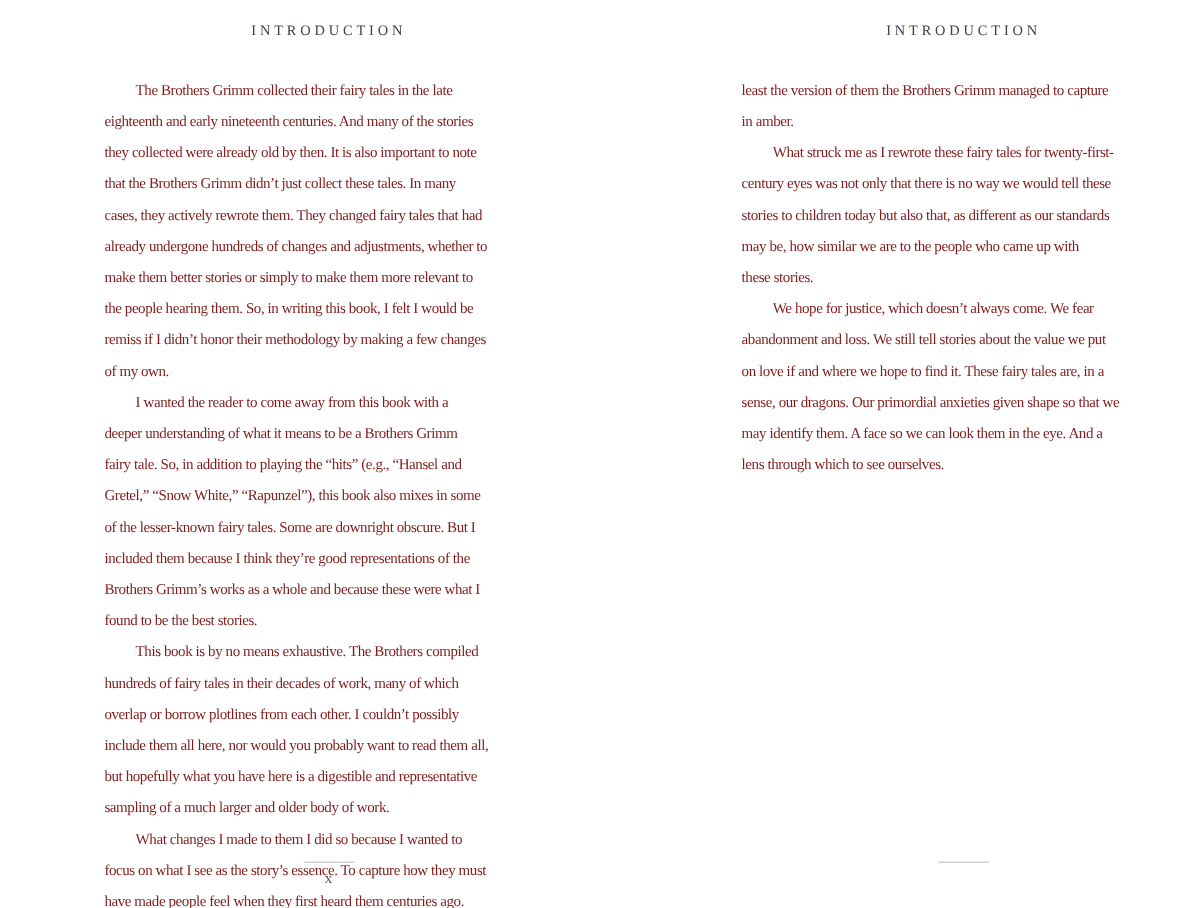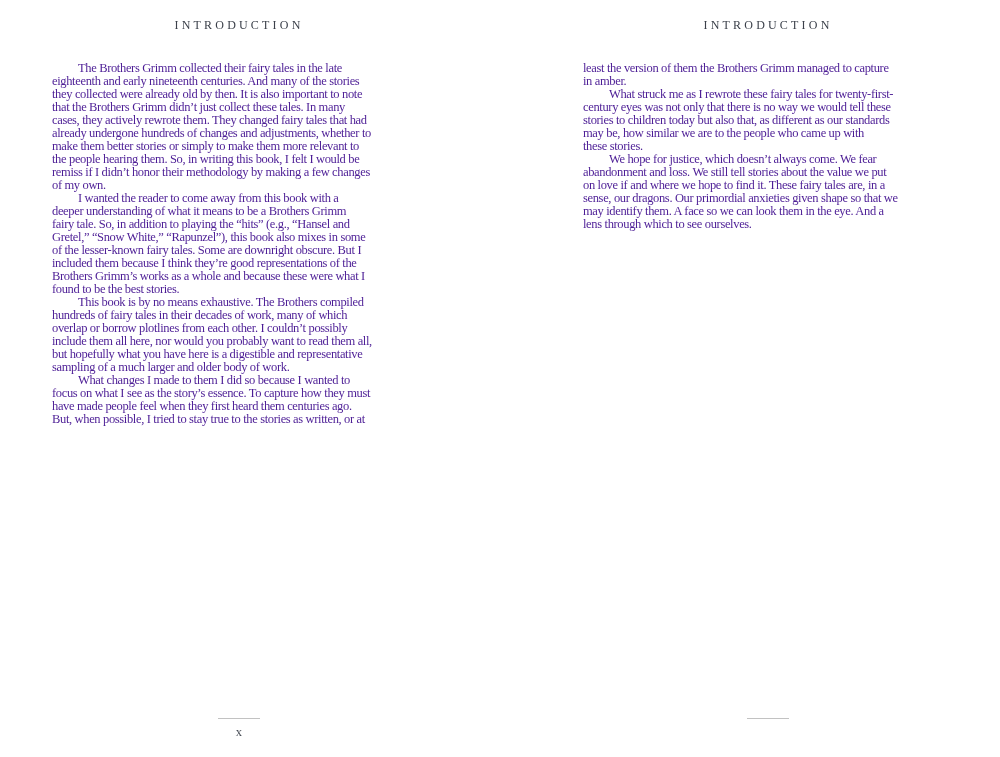--- a/index.html
+++ b/index.html
@@ -15,20 +15,21 @@
     position: relative;
     width: 1000px;
     height: 757px;
     background: #ffffff;
     color: #4f545c;
   }
   .page {
     position: absolute;
     top: 0;
     height: 757px;
+    margin-left: 35px;
   }
   .page-left  { left: 52px;  width: 374px; }
   .page-right { left: 583px; width: 370px; }
 
   .running-head {
     position: absolute;
     top: 18px;
     left: 0;
     width: 100%;
     text-align: center;
@@ -43,22 +44,22 @@
     top: 62px;
     left: 0;
     width: 100%;
   }
   .para {
     margin: 0;
     width: 470px;            
     white-space: pre-line;
     font-size: 12.5px;
     letter-spacing: -0.35px;
-    line-height: 13px;
-    color: #4c1d95;
+    line-height: 26px;
+    color: #7f1d1d;
   }
   .para.indent { text-indent: 26px; }
 
   .folio-rule {
     position: absolute;
     top: 718px;
     left: 50%;
     margin-left: -21px;
     width: 42px;
     height: 1px;

